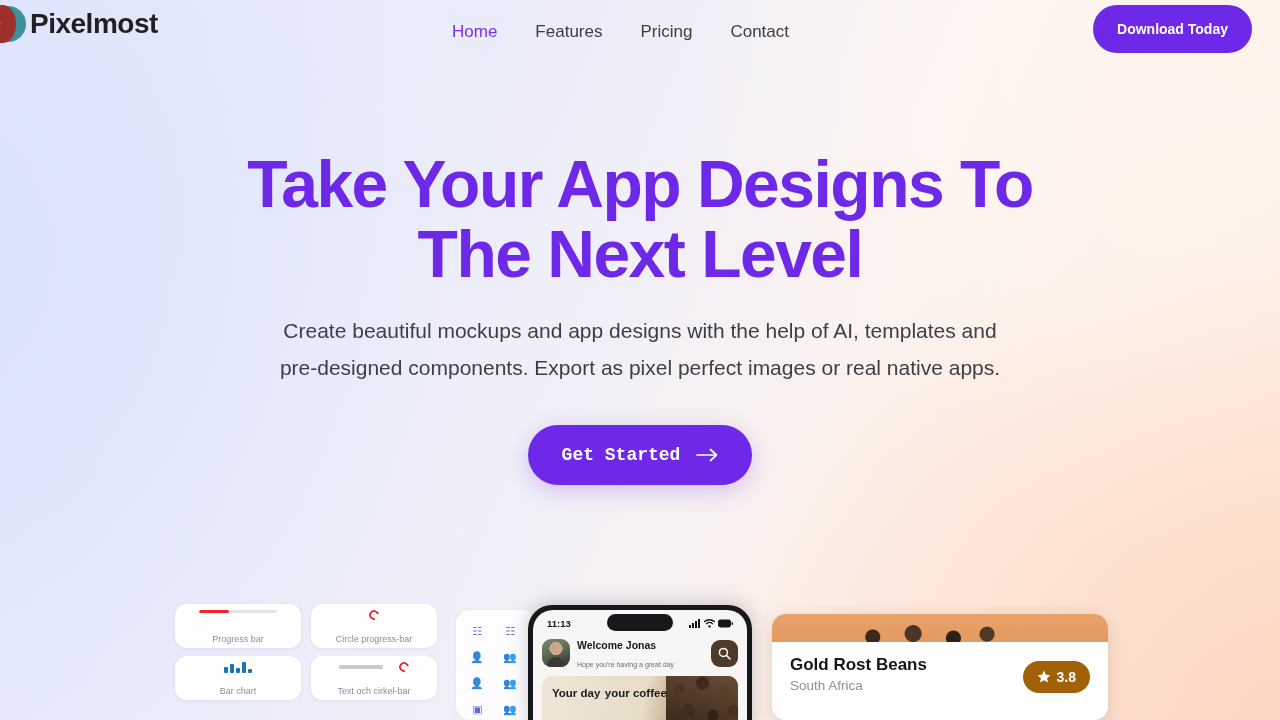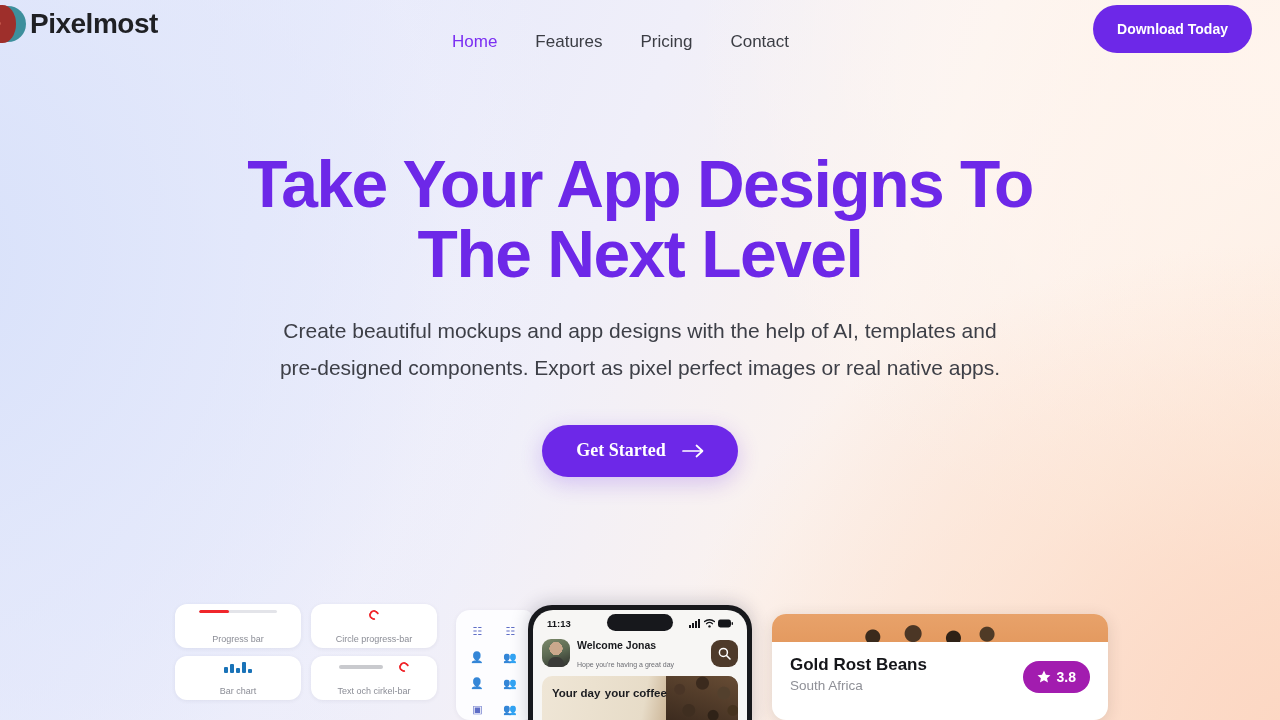--- a/index.html
+++ b/index.html
@@ -74,21 +74,21 @@
     font-size: 28px;
     font-weight: 700;
     letter-spacing: -0.5px;
     color: #1f2024;
     line-height: 1;
   }
 
   .nav {
     position: absolute;
     left: 452px;
-    top: 32px;
+    top: 22px;
     display: flex;
     gap: 38px;
     align-items: center;
   }
   .nav-link {
     font-size: 17px;
     color: #3b3d44;
     text-decoration: none;
     white-space: nowrap;
   }
@@ -133,27 +133,27 @@
     line-height: 1.78;
     color: #3d3f47;
     padding: 0 272px;
   }
   .cta-wrap {
     margin-top: 38px;
     display: flex;
     justify-content: center;
   }
   .cta-btn {
-    height: 52px;
+    height: 60px;
     padding: 0 34px;
     border: none;
     border-radius: 31px;
     background: #6d28e8;
     color: #fff;
-    font-family: Liberation Serif, serif;
+    font-family: Liberation Mono, monospace;
     font-size: 18px;
     font-weight: 700;
     display: inline-flex;
     align-items: center;
     gap: 16px;
     cursor: pointer;
     box-shadow: 0 6px 22px rgba(109,40,232,0.24);
   }
   .cta-arrow { display: block; }
 
@@ -422,21 +422,21 @@
     color: #8f9097;
     margin-top: 3px;
   }
   .rating-badge {
     display: inline-flex;
     align-items: center;
     gap: 6px;
     height: 32px;
     padding: 0 14px;
     border-radius: 16px;
-    background: #a21caf;
+    background: #a16207;
     color: #ffffff;
     font-size: 14px;
     font-weight: 600;
     flex: none;
   }
 </style>
 </head>
 <body>
 
 <div class="page">

